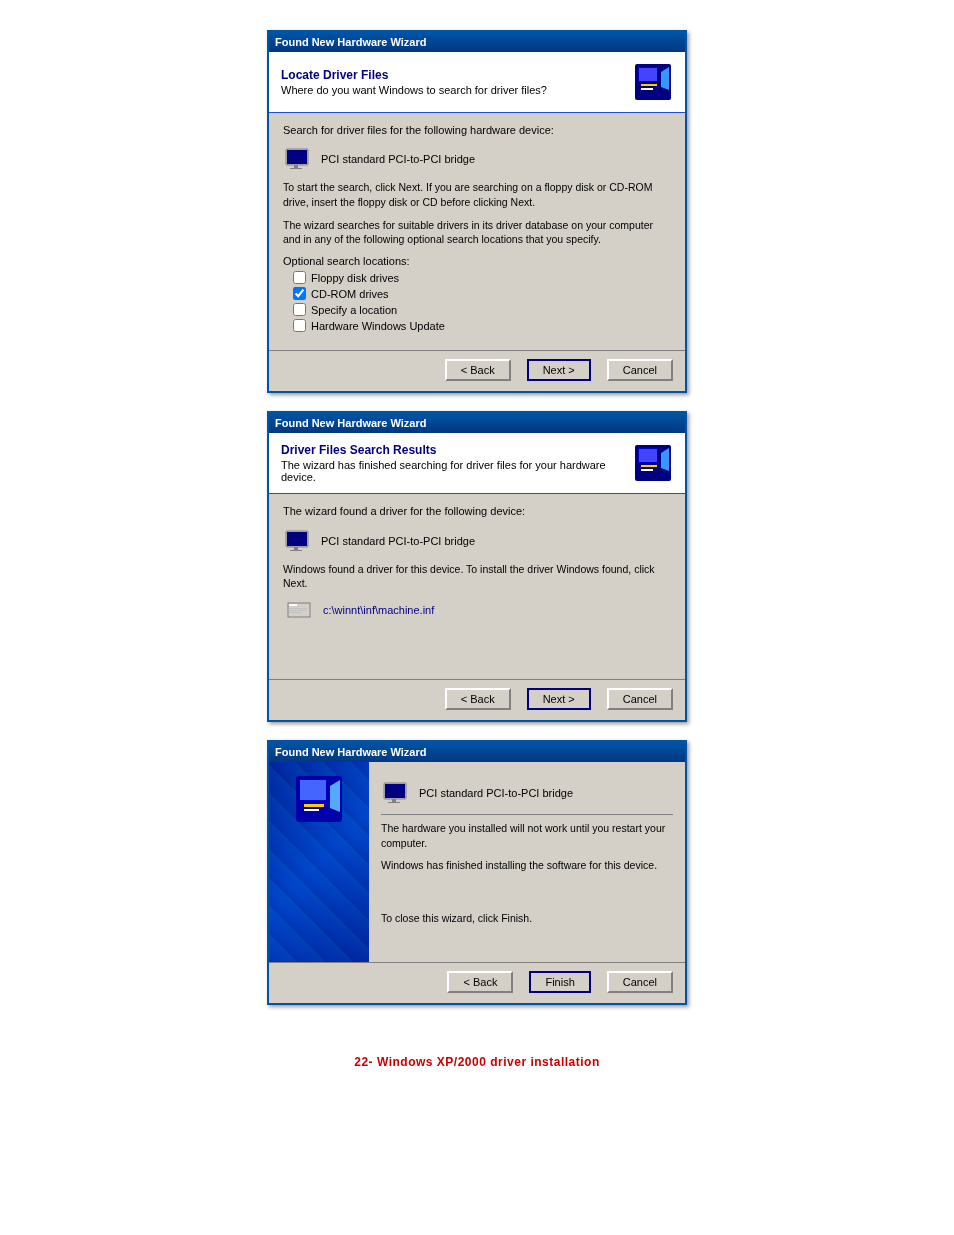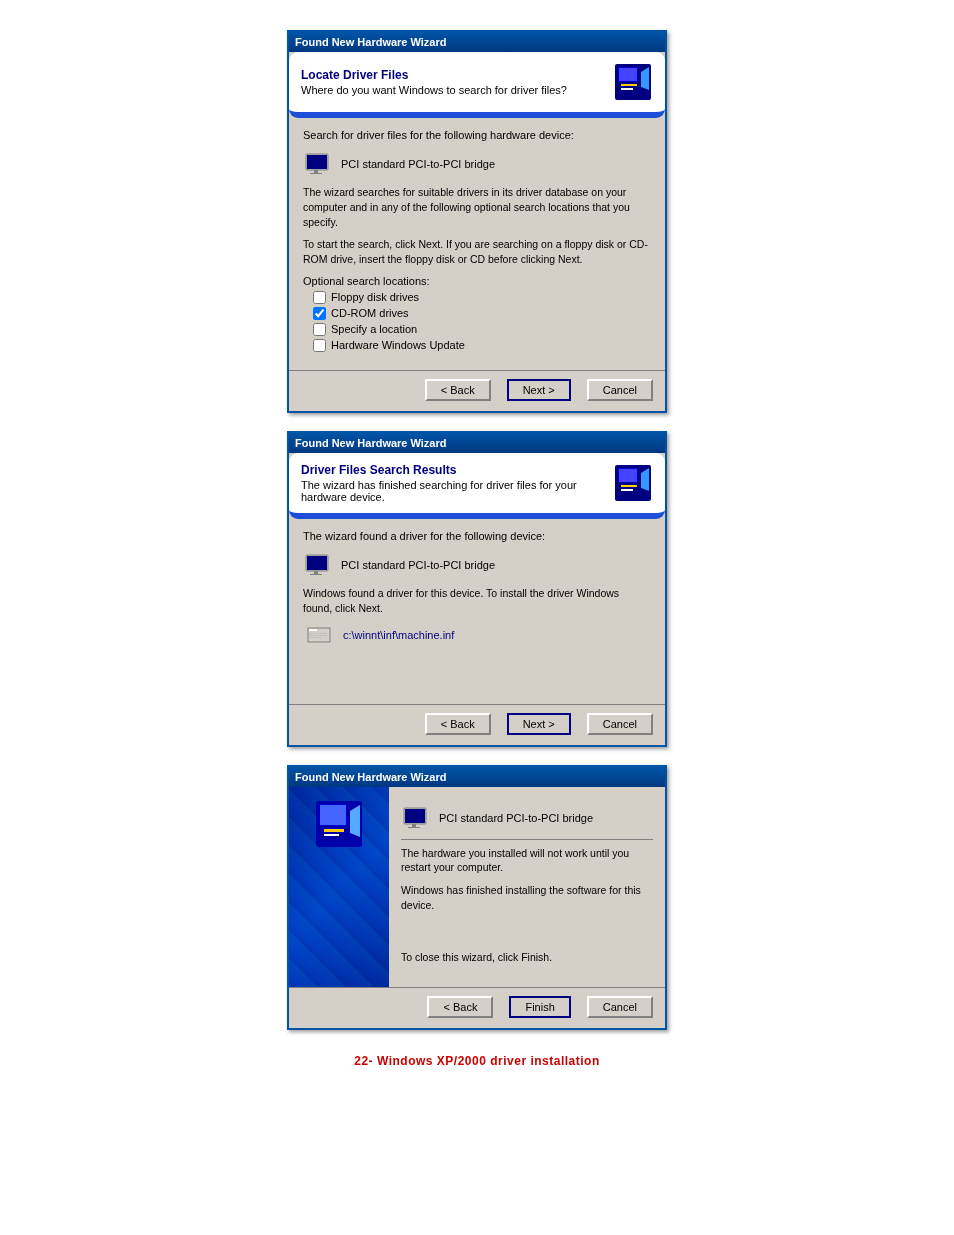--- a/index.html
+++ b/index.html
@@ -11,21 +11,21 @@
       font-size: 11px;
       color: #000000;
       display: flex;
       flex-direction: column;
       align-items: center;
       padding: 30px 0 20px 0;
     }
 
     
     .wizard-dialog {
-      width: 380px;
+      width: 420px;
       border: 2px solid #0054a6;
       background: #d4d0c8;
       margin-bottom: 18px;
       box-shadow: 2px 2px 4px rgba(0,0,0,0.4);
     }
 
     .dialog-titlebar {
       background: linear-gradient(to bottom, #0054a6, #003780);
       color: white;
       font-size: 11px;
@@ -46,22 +46,21 @@
       padding: 0;
     }
 
     
     .dialog-header {
       background: #ffffff;
       padding: 10px 12px 10px 12px;
       display: flex;
       align-items: center;
       justify-content: space-between;
-      border-bottom: 6px solid #1d4ed8;
-      border-radius: 9px;
+      border-bottom: 1px solid #1d4ed8;
     }
 
     .dialog-header-text {
       flex: 1;
     }
 
     .dialog-header h2 {
       font-size: 12px;
       font-weight: bold;
       color: #000080;
@@ -236,21 +235,21 @@
     }
 
     .separator-line {
       height: 1px;
       background: #808080;
       margin: 6px 0;
     }
 
     
     .page-footer {
-      margin-top: 6px;
+      margin-top: 32px;
       text-align: left;
       font-size: 12px;
       font-weight: bold;
       color: #cc0000;
       letter-spacing: 0.5px;
     }
 
     
     .monitor-svg {
       display: block;
@@ -287,22 +286,22 @@
       <div class="device-row">
         <svg class="device-icon monitor-svg" width="28" height="22" viewBox="0 0 28 22">
           <rect x="1" y="1" width="22" height="16" fill="#c0c0c0" stroke="#808080" stroke-width="1" rx="1"></rect>
           <rect x="2" y="2" width="20" height="14" fill="#000080"></rect>
           <rect x="9" y="17" width="4" height="3" fill="#808080"></rect>
           <rect x="5" y="20" width="12" height="1" fill="#808080"></rect>
         </svg>
         <span class="device-name">PCI standard PCI-to-PCI bridge</span>
       </div>
 
+      <p class="content-text" style="font-size:10.5px; line-height:1.4;">To start the search, click Next. If you are searching on a floppy disk or CD-ROM drive, insert the floppy disk or CD before clicking Next.</p>
       <p class="content-text" style="font-size:10.5px; line-height:1.4;">The wizard searches for suitable drivers in its driver database on your computer and in any of the following optional search locations that you specify.</p>
-      <p class="content-text" style="font-size:10.5px; line-height:1.4;">To start the search, click Next. If you are searching on a floppy disk or CD-ROM drive, insert the floppy disk or CD before clicking Next.</p>
 
       <div class="checkbox-section">
         <p class="checkbox-section-label">Optional search locations:</p>
         <div class="checkbox-item">
           <input type="checkbox" style="">
           <span>Floppy disk drives</span>
         </div>
         <div class="checkbox-item">
           <input type="checkbox" checked="" style="">
           <span>CD-ROM drives</span>

